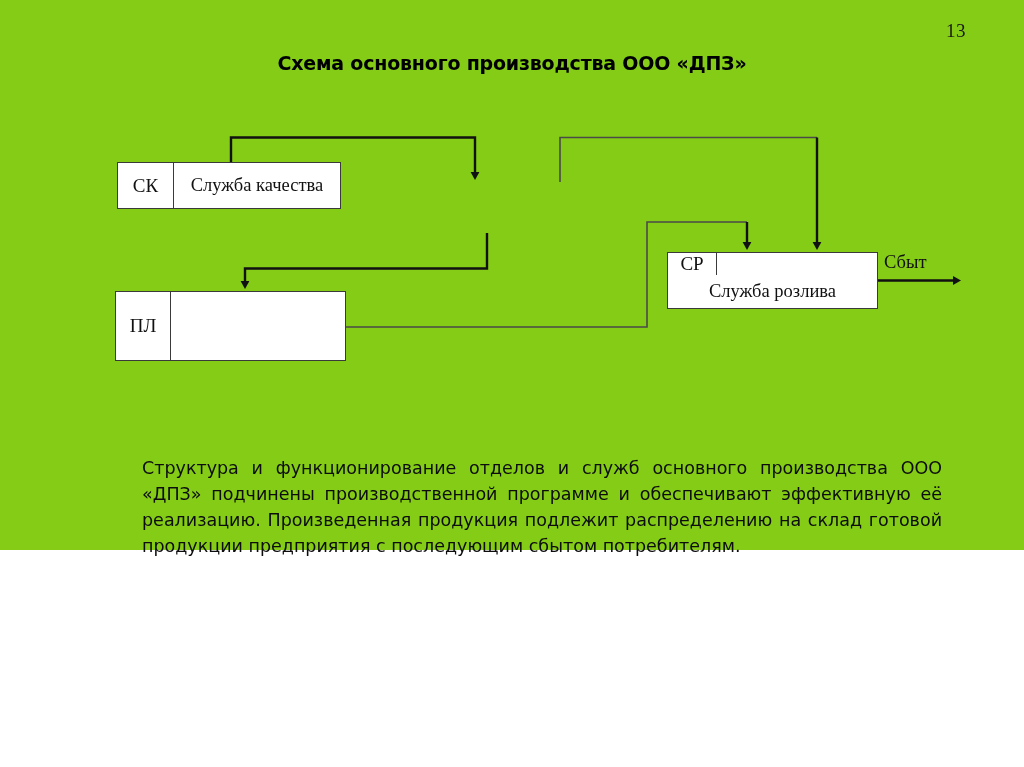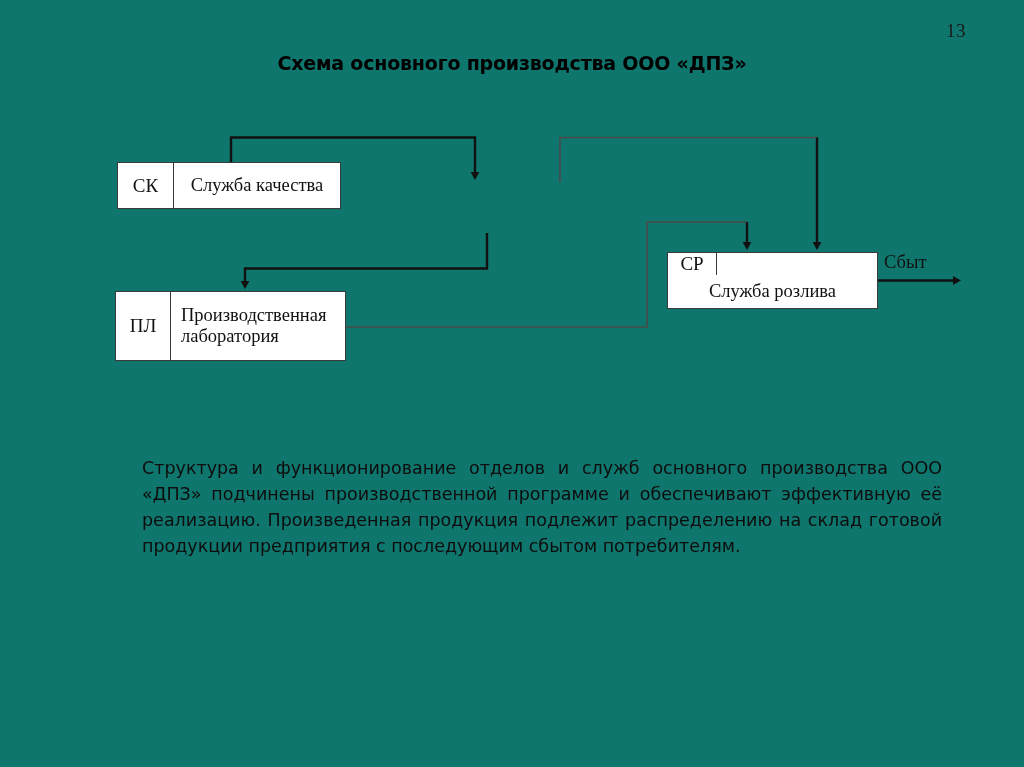--- a/index.html
+++ b/index.html
@@ -12,22 +12,22 @@
     height: 767px;
     position: relative;
     font-family: "Liberation Serif", "DejaVu Serif", serif;
     color: #000000;
     overflow: hidden;
   }
   #page {
     position: absolute;
     left: 0; top: 0;
     width: 1024px;
-    height: 767px;
-    background: #0f766e;
+    height: 550px;
+    background: #84cc16;
   }
   
   .page-number {
     position: absolute;
     right: 58px;
     top: 20px;
     font-family: "Liberation Serif", "DejaVu Serif", serif;
     font-size: 19px;
     color: #1a1a1a;
     letter-spacing: 0.5px;
@@ -171,22 +171,20 @@
     </svg>
 
     <div class="node" id="node-sk">
       <div class="code">СК</div>
       <div class="name">Служба качества</div>
     </div>
 
 
     <div class="node two-line" id="node-pl">
       <div class="code">ПЛ</div>
-      <div class="name">Производственная
-лаборатория</div>
     </div>
 
     <div class="node" id="node-sr">
       <div class="code">СР</div>
       <div class="name">Служба розлива</div>
     </div>
 
     <div class="edge-label" id="label-sbyt">Сбыт</div>
 
   </div>

